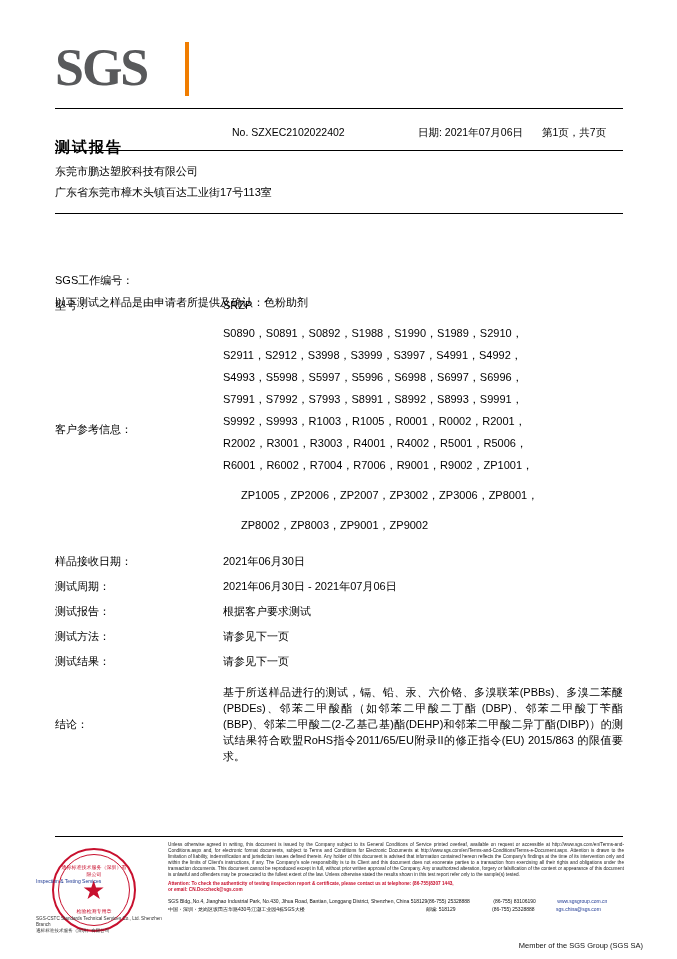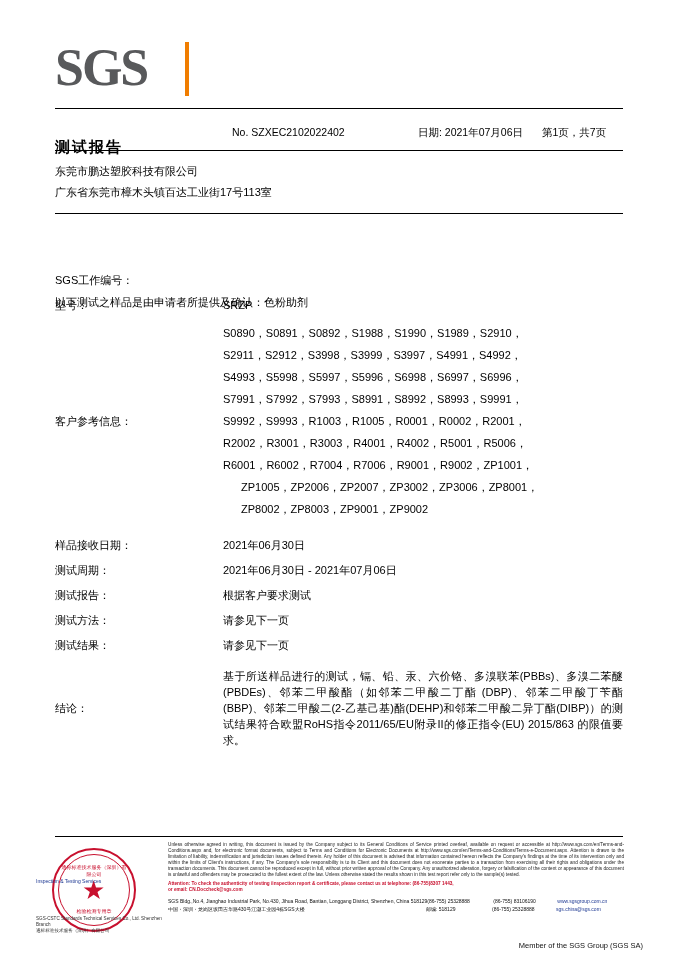--- a/index.html
+++ b/index.html
@@ -151,21 +151,21 @@
   }
   .row .value {
     font-size: 11px;
     line-height: 16px;
     flex: 1;
   }
   .value-lines div {
     line-height: 22px;
     white-space: nowrap;
   }
-  .value-lines div.indent { padding-left: 18px; }
+  .value-lines div.indent { padding-left: 18px; margin-top: 8px; }
   .conclusion-text {
     font-size: 11px;
     line-height: 18px;
     text-align: justify;
   }
 
   
   .footer-rule {
     position: absolute;
     left: 55px;

